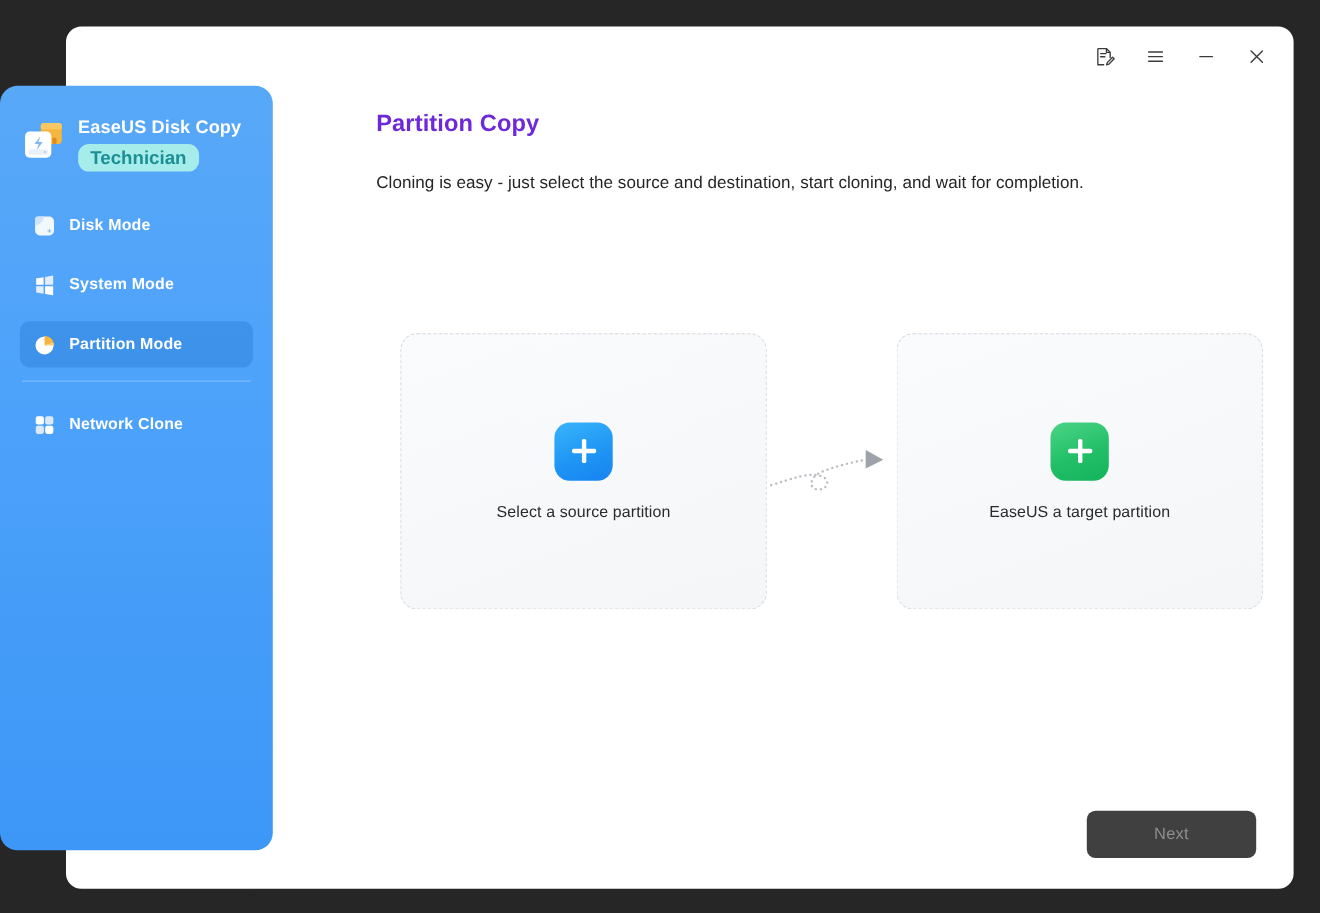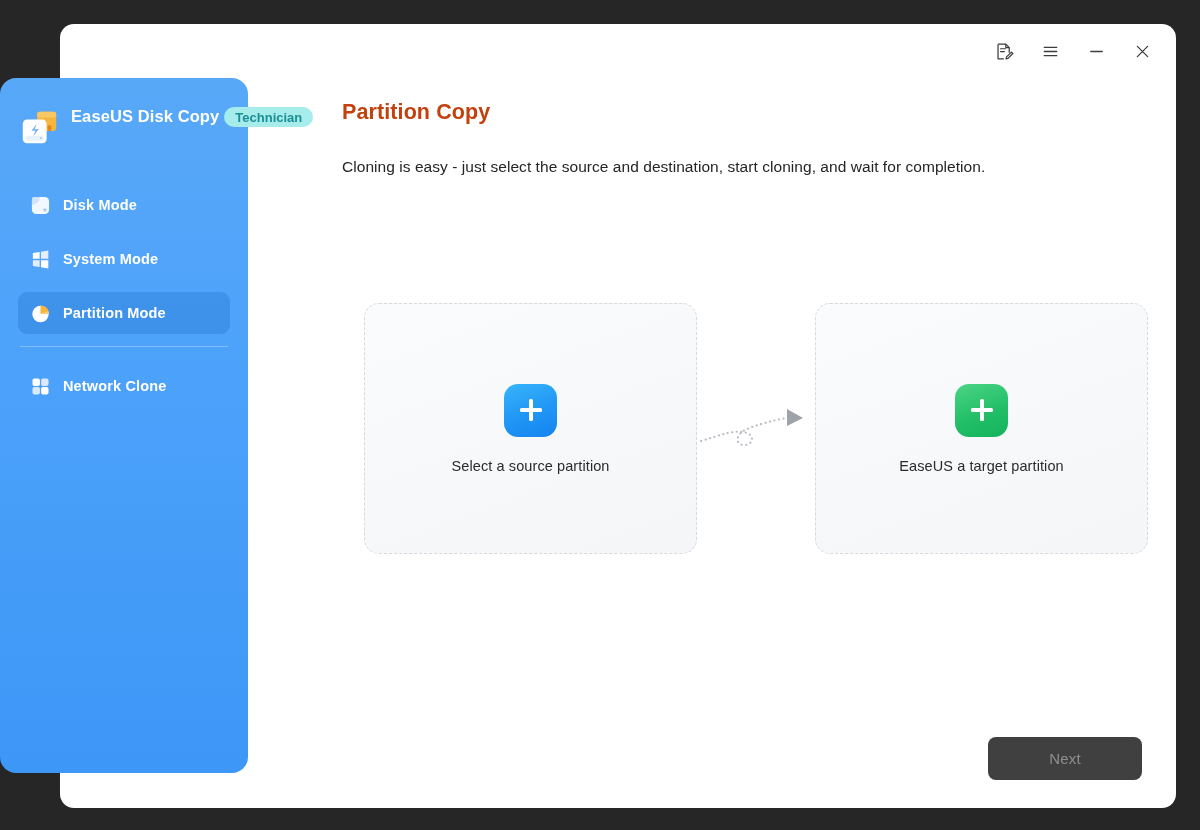--- a/index.html
+++ b/index.html
@@ -64,33 +64,33 @@
   }
 
   .brand {
     display: flex;
     align-items: flex-start;
     padding: 0 18px;
     gap: 11px;
     height: 70px;
   }
   .brand-logo { width: 42px; height: 42px; flex: 0 0 42px; margin-top: 4px; }
-  .brand-texts { display: flex; flex-direction: row; gap: 5px; padding-top: 3px; }
+  .brand-texts { display: flex; flex-direction: column; gap: 5px; padding-top: 3px; }
   .brand-name {
     color: #ffffff;
     font-size: 16.5px;
     font-weight: 600;
     letter-spacing: .1px;
     white-space: nowrap;
   }
   .brand-badge {
     align-self: flex-start;
     background: #a5ecea;
     color: #1c8f95;
-    font-size: 13px;
+    font-size: 17px;
     font-weight: 600;
     padding: 2.5px 11px;
     border-radius: 10px;
     white-space: nowrap;
   }
 
   #nav { margin-top: 10px; padding: 0 18px; }
 
   .nav-item {
     display: flex;
@@ -122,21 +122,21 @@
   #content {
     position: absolute;
     left: 248px;
     top: 54px;
     right: 0;
     bottom: 0;
     padding: 22px 38px 0 34px;
   }
   #page-title {
     font-size: 21.5px;
-    color: #c2410c;
+    color: #6d28d9;
     font-weight: 600;
     letter-spacing: .1px;
   }
   #page-subtitle {
     margin-top: 33px;
     font-size: 15.5px;
     color: #252525;
     letter-spacing: .05px;
   }
 

